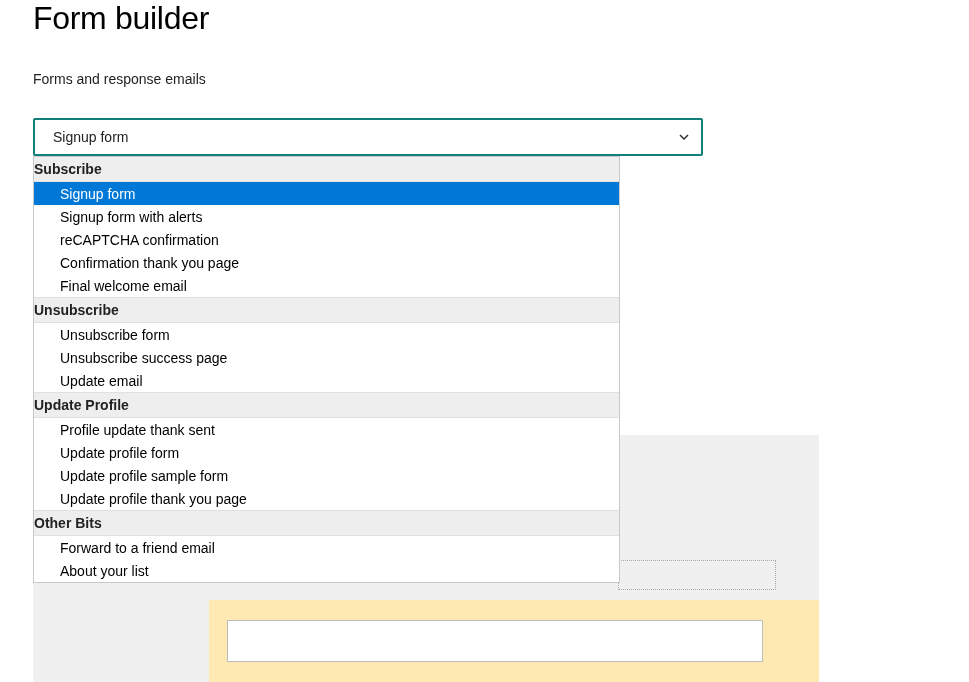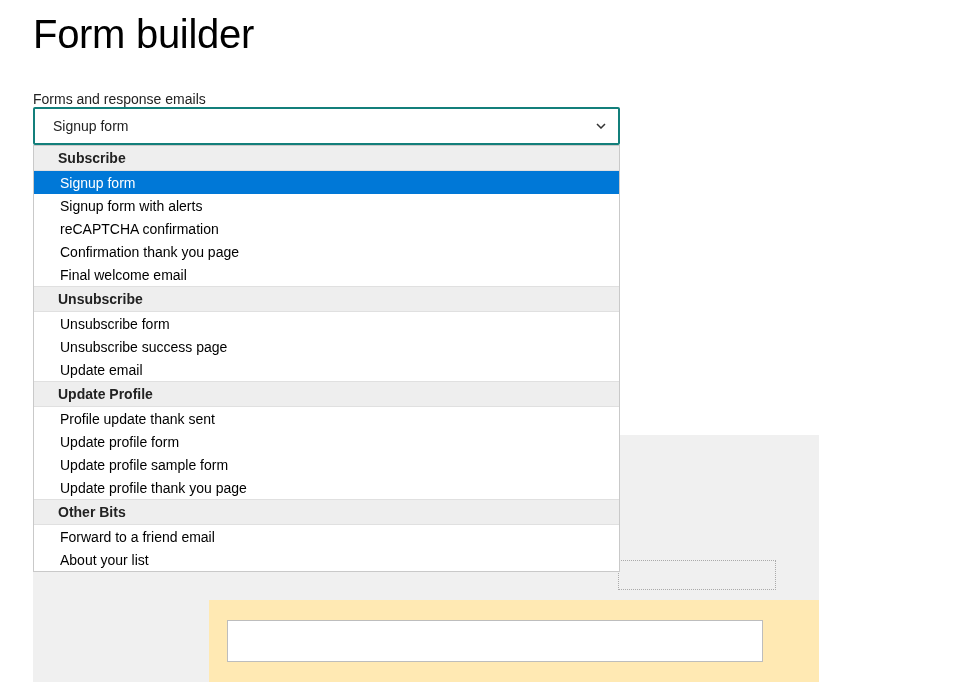--- a/index.html
+++ b/index.html
@@ -8,35 +8,36 @@
       background: #fff;
       width: 969px;
       height: 682px;
       overflow: hidden;
       position: relative;
     }
     .page {
       padding: 0 33px;
     }
     .page-title {
-      font-size: 40px;
+      font-size: 32px;
       font-weight: 400;
       color: #000;
-      margin-top: 12px;
+      margin-top: 0px;
       margin-bottom: 34px;
       letter-spacing: -0.3px;
     }
     .section-label {
       font-size: 14px;
       color: #222;
       font-weight: 500;
     }
     .select-wrapper {
       position: relative;
-      width: 587px;
+      width: 670px;
+      margin-top: 31px;
     }
     .select-box {
       width: 100%;
       height: 38px;
       border: 2px solid #137f7b;
       border-radius: 2px;
       background: #fff;
       display: flex;
       align-items: center;
       justify-content: space-between;
@@ -80,21 +81,21 @@
     .dropdown::-webkit-scrollbar-button:single-button {
       background: #f1f1f1;
       height: 16px;
       width: 16px;
     }
     .group-header {
       background: #eeeeee;
       font-weight: 700;
       font-size: 14px;
       color: #222;
-      padding: 4px 8px 4px 24px;
+      padding: 4px 8px 4px 0;
       border-top: 1px solid #e0e0e0;
       border-bottom: 1px solid #e0e0e0;
     }
     .group-header:first-child {
       border-top: none;
     }
     .option {
       padding: 3.5px 8px 3.5px 26px;
       font-size: 14px;
       color: #000000;

